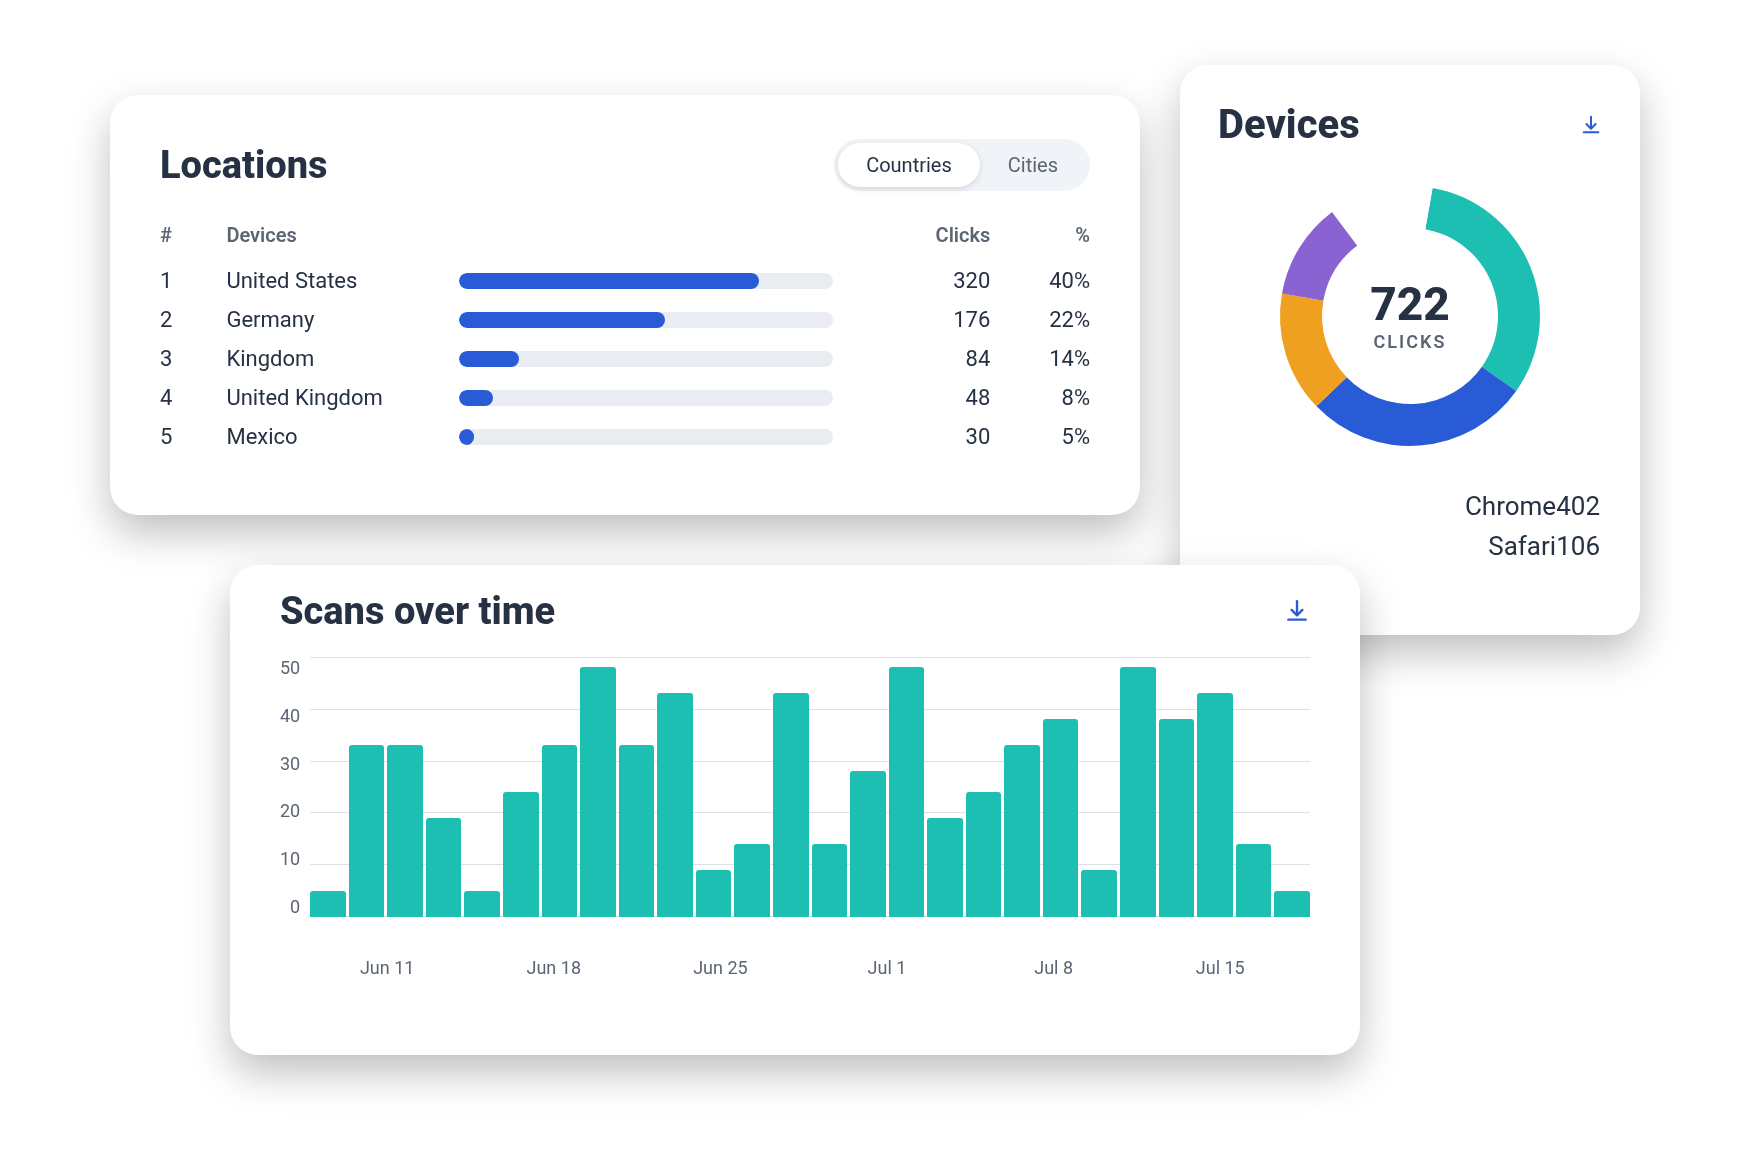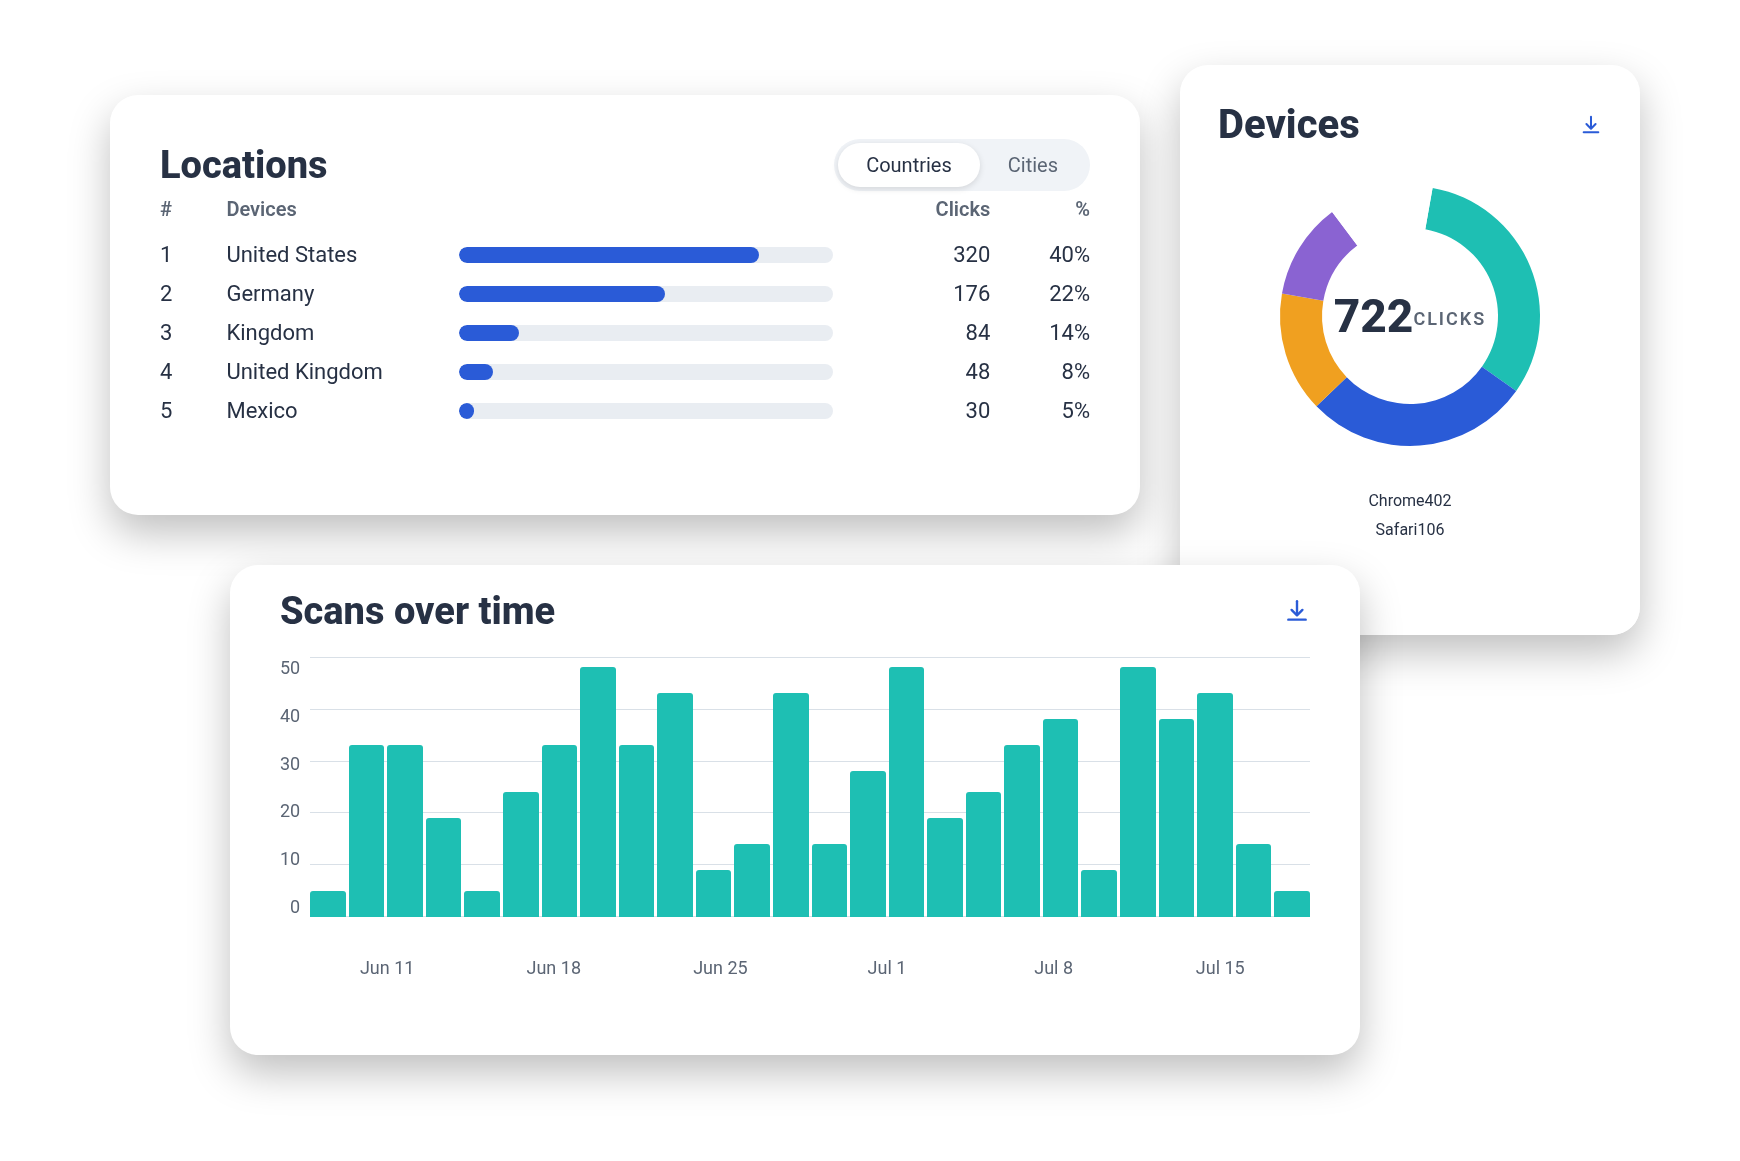--- a/index.html
+++ b/index.html
@@ -15,45 +15,45 @@
   }
   *{box-sizing:border-box;font-family:-apple-system,BlinkMacSystemFont,"Segoe UI",Roboto,Helvetica,Arial,sans-serif;}
   body{margin:0;width:1740px;height:1161px;background:transparent;position:relative;}
   .card{position:absolute;background:var(--card-bg);border-radius:28px;box-shadow:0 18px 40px rgba(0,0,0,.25);}
   .card-title{font-size:38px;font-weight:800;color:var(--ink);margin:0;}
   .dl-icon{cursor:pointer;color:var(--brand-blue);}
   .dl-icon svg{display:block;}
 
   
   #locations{left:110px;top:95px;width:1030px;height:420px;padding:44px 50px 38px 50px;}
-  #loc-head{display:flex;align-items:center;justify-content:space-between;}
+  #loc-head{display:flex;align-items:center;justify-content:space-between;margin-bottom:26px;}
   .seg{display:flex;background:#f0f3f7;border-radius:999px;padding:4px;}
   .seg button{border:0;background:transparent;border-radius:999px;font-size:20px;font-weight:400;color:var(--ink-soft);padding:10px 28px;cursor:pointer;}
   .seg button.active{background:#fff;box-shadow:0 2px 6px rgba(0,0,0,.12);color:var(--ink);}
   .loc-table{width:100%;border-collapse:collapse;}
   .loc-table th{font-size:20px;font-weight:600;color:var(--ink-soft);text-align:left;padding:6px 0 14px 0;}
   .loc-table th.num,.loc-table td.num{text-align:right;}
   .loc-table td{font-size:22px;color:var(--ink);padding:7px 0;vertical-align:middle;}
   .loc-table td.rank{width:60px;}
   .loc-table td.country{width:210px;}
   .loc-table td.bar-cell{width:360px;padding-right:24px;}
   .loc-table td.clicks{width:120px;}
   .loc-table td.pct{width:90px;}
   .bar{height:16px;width:100%;background:var(--bar-track);border-radius:999px;overflow:hidden;}
   .bar .fill{height:100%;background:var(--brand-blue);border-radius:999px;}
 
   
   #devices{left:1180px;top:65px;width:460px;height:570px;padding:36px 38px;display:flex;flex-direction:column;}
   #devices .head{display:flex;align-items:center;justify-content:space-between;margin-bottom:18px;}
   #devices h2{font-size:40px;font-weight:800;color:var(--ink);margin:0;text-align:center;}
   .donut-wrap{position:relative;width:300px;height:300px;margin:0 auto 20px auto;}
-  .donut-center{position:absolute;inset:0;display:flex;flex-direction:row;align-items:center;justify-content:center;}
+  .donut-center{position:absolute;inset:0;display:flex;flex-direction:column;align-items:center;justify-content:center;}
   .donut-center .big{font-size:46px;font-weight:800;color:var(--ink);line-height:1;}
   .donut-center .lbl{font-size:18px;letter-spacing:2px;color:var(--ink-soft);font-weight:600;margin-top:4px;}
-  .dev-row{display:flex;justify-content:center;font-size:16px;color:var(--ink);padding:5px 2px;}
+  .dev-row{display:flex;justify-content:flex-end;font-size:26px;color:var(--ink);padding:5px 2px;}
   #dev-fade{position:absolute;left:0;right:0;bottom:0;height:60px;border-bottom-left-radius:28px;border-bottom-right-radius:28px;background:linear-gradient(to bottom,rgba(255,255,255,0),#fff 75%);pointer-events:none;}
 
   
   #scans{left:230px;top:565px;width:1130px;height:490px;padding:24px 50px 34px 50px;}
   #scans .head{display:flex;align-items:center;justify-content:space-between;margin-bottom:24px;}
   .scan-chart{display:flex;height:320px;text-align:right;}
   .yaxis{display:flex;flex-direction:column;justify-content:space-between;align-items:flex-end;height:260px;padding-right:10px;font-size:18px;color:var(--ink-soft);}
   .plot{position:relative;flex:1;}
   .grid-lines{position:absolute;inset:0 0 60px 0;display:flex;flex-direction:column;justify-content:space-between;}
   .grid-lines div{border-top:1px solid var(--grid);height:0;}

